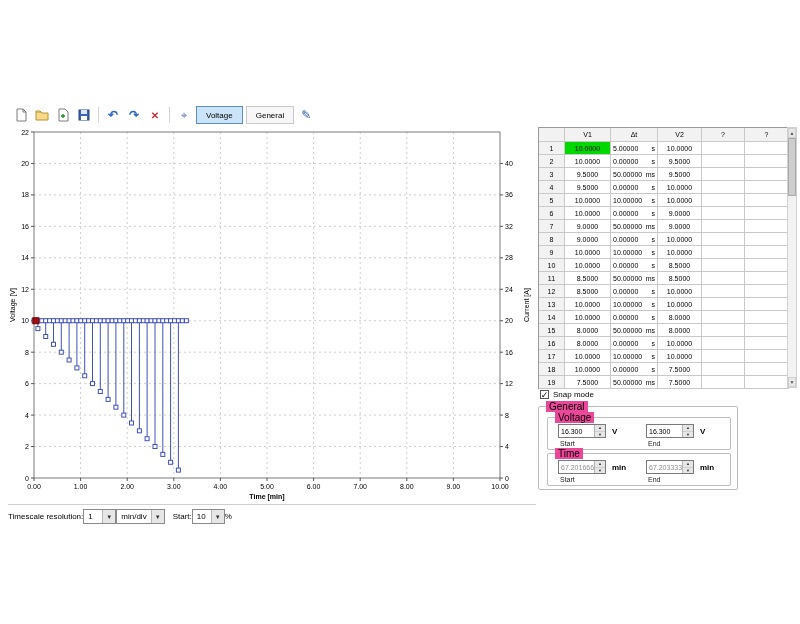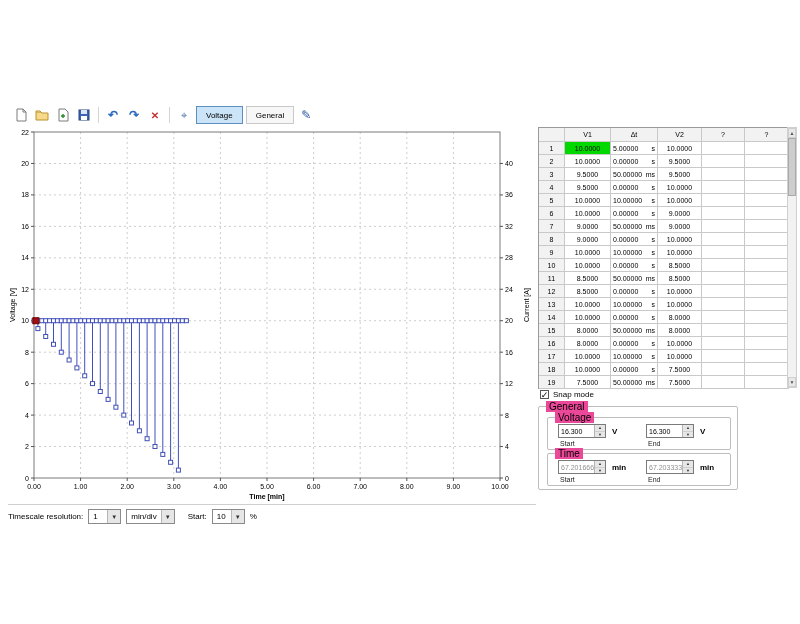--- a/index.html
+++ b/index.html
@@ -14,21 +14,21 @@
   .glyph-del { color:#c53030; font-weight:bold; font-size:10px; }
   .glyph-snap { color:#5a7ab0; font-size:11px; }
   .glyph-pen { color:#1f4e9e; font-size:12px; }
   .tab-btn { height:18px; padding:0 9px; font-size:8px; display:flex; align-items:center; border:1px solid #c9c9c9; background:#f7f7f7; }
   .tab-btn.active { background:#cce4f7; border-color:#5a8fc0; }
 
   
   #chart-svg { position:absolute; left:4px; top:124px; }
 
   
-  .bottombar { position:absolute; left:8px; top:504px; width:528px; border-top:1px solid #cfcfcf; padding-top:4px; display:flex; align-items:center; gap:5px; font-size:8px; }
+  .bottombar { position:absolute; left:8px; top:504px; width:528px; border-top:1px solid #cfcfcf; padding-top:4px; display:flex; align-items:center; font-size:8px; }
   .combo { height:15px; border:1px solid #8a8a8a; background:#fff; display:flex; align-items:stretch; }
   .combo .cval { padding:1px 4px; display:flex; align-items:center; min-width:18px; }
   .combo .carrow { width:13px; background:#e6e6e6; border-left:1px solid #b5b5b5; display:flex; align-items:center; justify-content:center; font-size:6px; color:#333; }
 
   
   #seq-table { position:absolute; left:538px; top:127px; display:grid; grid-template-columns:26px 46px 47px 44px 43px 44px; font-size:7px; border-top:1px solid #9a9a9a; border-left:1px solid #9a9a9a; background:#fff; }
   .cell { height:13px; border-right:1px solid #c9c9c9; border-bottom:1px solid #c9c9c9; display:flex; align-items:center; justify-content:center; overflow:hidden; white-space:nowrap; }
   .cell.th { background:#f2f2f2; height:14px; }
   .cell.rn { background:#f2f2f2; }
   .cell.dt { justify-content:space-between; padding:0 2px; }

